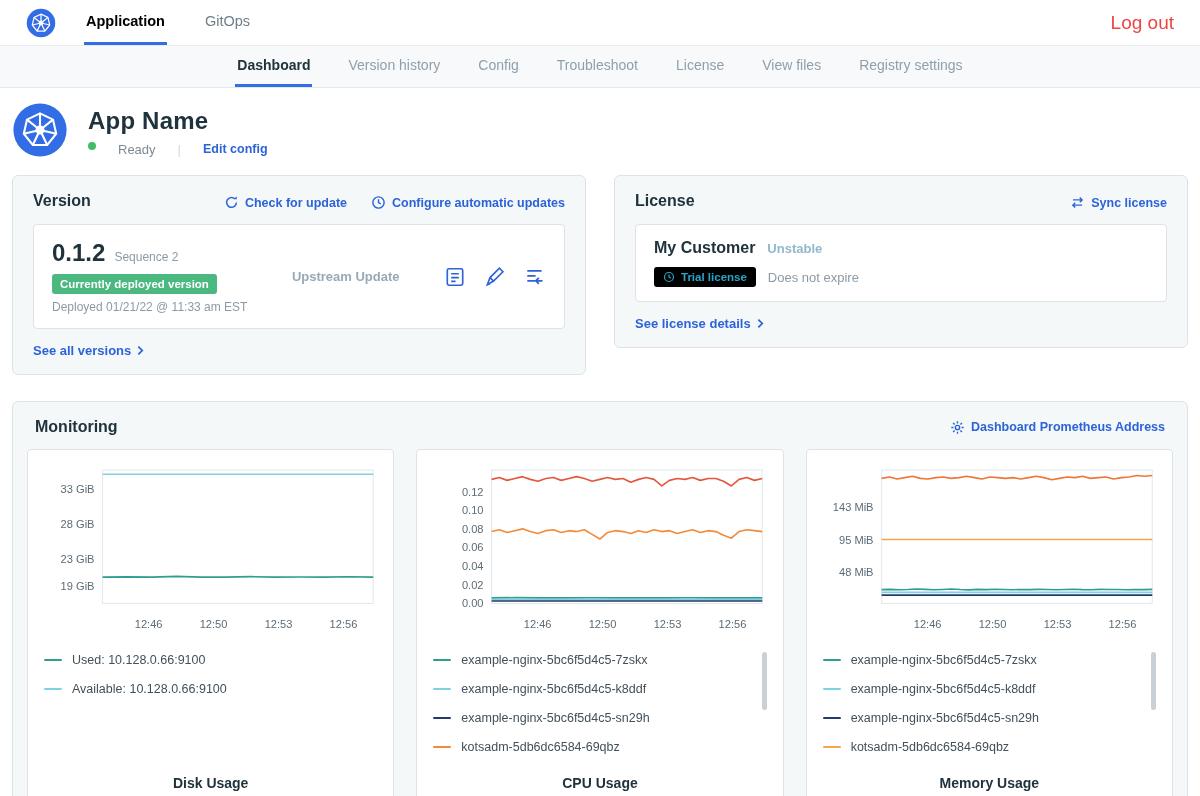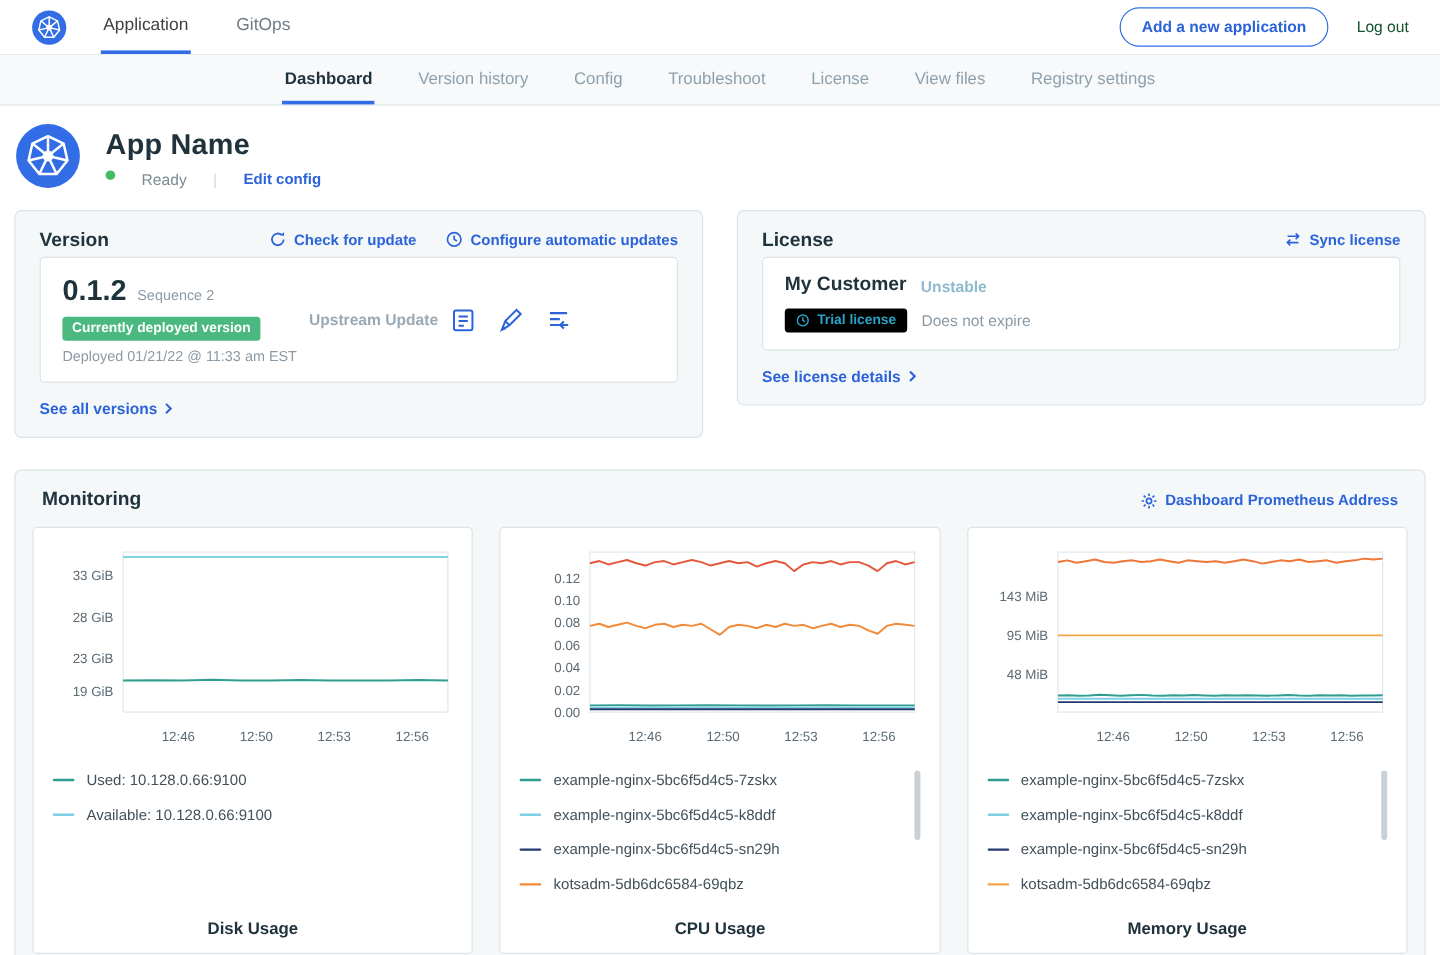--- a/index.html
+++ b/index.html
@@ -3,42 +3,42 @@
 <meta charset="utf-8">
 <style>
   *{box-sizing:border-box;margin:0;padding:0}
   html,body{width:1200px}
   body{height:796px;overflow:hidden;background:#fff;color:#20333d;
        font-family:"Liberation Sans",sans-serif;font-size:14px}
   .topnav{height:46px;display:flex;align-items:stretch;padding:0 26px;border-bottom:1px solid #e7ebee;background:#fff}
   .brand{display:flex;align-items:center;margin-right:28px;cursor:pointer}
   .topnav-tabs{display:flex;gap:36px}
   .topnav-tab{display:flex;align-items:center;font-size:14.5px;color:#6e7d88;border-bottom:3px solid transparent;padding:0 2px;cursor:pointer}
-  .topnav-tab.active{color:#404040;font-weight:normal;border-bottom-color:#326de6}
+  .topnav-tab.active{color:#000000;font-weight:bold;border-bottom-color:#326de6}
   .topnav-right{margin-left:auto;display:flex;align-items:center;gap:24px}
   .add-app-btn{font-family:inherit;background:#fff;border:1px solid #326de6;color:#2c63d9;font-weight:bold;
        font-size:13px;padding:8px 17px;border-radius:19px;cursor:pointer}
-  .logout{font-size:13px;color:#14532d;cursor:pointer}
+  .logout{font-size:19px;color:#ef4444;cursor:pointer}
   .subnav{height:42px;background:#f7f9fa;border-bottom:1px solid #e3e8eb;display:flex;justify-content:center;gap:34px}
   .subnav-tab{display:flex;align-items:center;font-size:14px;color:#8fa0ad;border-bottom:3px solid transparent;padding:0 2px;cursor:pointer}
   .subnav-tab.active{color:#20333d;font-weight:bold;border-bottom-color:#326de6}
   .app-header{display:flex;align-items:center;gap:20px;padding:14px 12px 10px}
   .app-title{font-size:24px;font-weight:bold;letter-spacing:.2px}
   .status-row{display:flex;align-items:flex-start;gap:22px;margin-top:7px;font-size:13px}
   .dot{width:8px;height:8px;border-radius:50%;background:#44bb66}
   .status-text{color:#7c8b96}
   .sep{color:#d3dae0}
   .link{color:#2c63d9;font-weight:bold;font-size:12.5px;cursor:pointer;display:inline-flex;align-items:center;gap:6px;white-space:nowrap}
   .cards-row{display:grid;grid-template-columns:1fr 1fr;gap:28px;align-items:start;padding:4px 12px 0}
   .card{background:#f4f8f9;border:1px solid #dde3e8;border-radius:6px;padding:16px 20px}
-  .card-head{display:flex;justify-content:space-between;align-items:flex-start;margin-bottom:4px}
+  .card-head{display:flex;justify-content:space-between;align-items:flex-end;margin-bottom:14px}
   .card-title{font-size:16px;font-weight:bold}
   .head-links{display:flex;gap:24px}
   .white-box{background:#fff;border:1px solid #dde3e8;border-radius:4px;padding:14px 18px}
-  .version-box{display:flex;align-items:center;}
+  .version-box{display:flex;align-items:center;justify-content:space-between}
   .ver-row{display:flex;align-items:baseline;gap:9px}
   .ver-num{font-size:24px;font-weight:bold}
   .ver-seq{font-size:12px;color:#8c9aa6}
   .deploy-badge{display:inline-block;background:#4bb880;color:#fff;font-size:11.5px;font-weight:bold;padding:4px 8px;border-radius:3px;margin:7px 0 6px}
   .deploy-date{font-size:12px;color:#8c9aa6}
   .upstream{font-size:13px;font-weight:bold;color:#9aa9b4;white-space:nowrap;padding:0 10px}
   .ver-icons{display:flex;gap:18px;align-items:center}
   .icon-btn{width:22px;height:22px;cursor:pointer}
   .see-link{margin-top:14px;font-size:13px}
   .cust-row{display:flex;align-items:center;gap:12px}
@@ -71,21 +71,20 @@
         <path d="M16 16L16 6.5M16 16L23.43 10.08M16 16L25.26 18.11M16 16L20.12 24.56M16 16L11.88 24.56M16 16L6.74 18.11M16 16L8.57 10.08"></path>
       </g>
       <circle cx="16" cy="16" r="2.6" fill="#fff"></circle>
     </svg>
   </div>
   <nav class="topnav-tabs">
     <div class="topnav-tab active">Application</div>
     <div class="topnav-tab">GitOps</div>
   </nav>
   <div class="topnav-right">
-    <button class="add-app-btn">Add a new application</button>
     <span class="logout">Log out</span>
   </div>
 </header>
 
 <nav class="subnav">
   <div class="subnav-tab active">Dashboard</div>
   <div class="subnav-tab">Version history</div>
   <div class="subnav-tab">Config</div>
   <div class="subnav-tab">Troubleshoot</div>
   <div class="subnav-tab">License</div>

